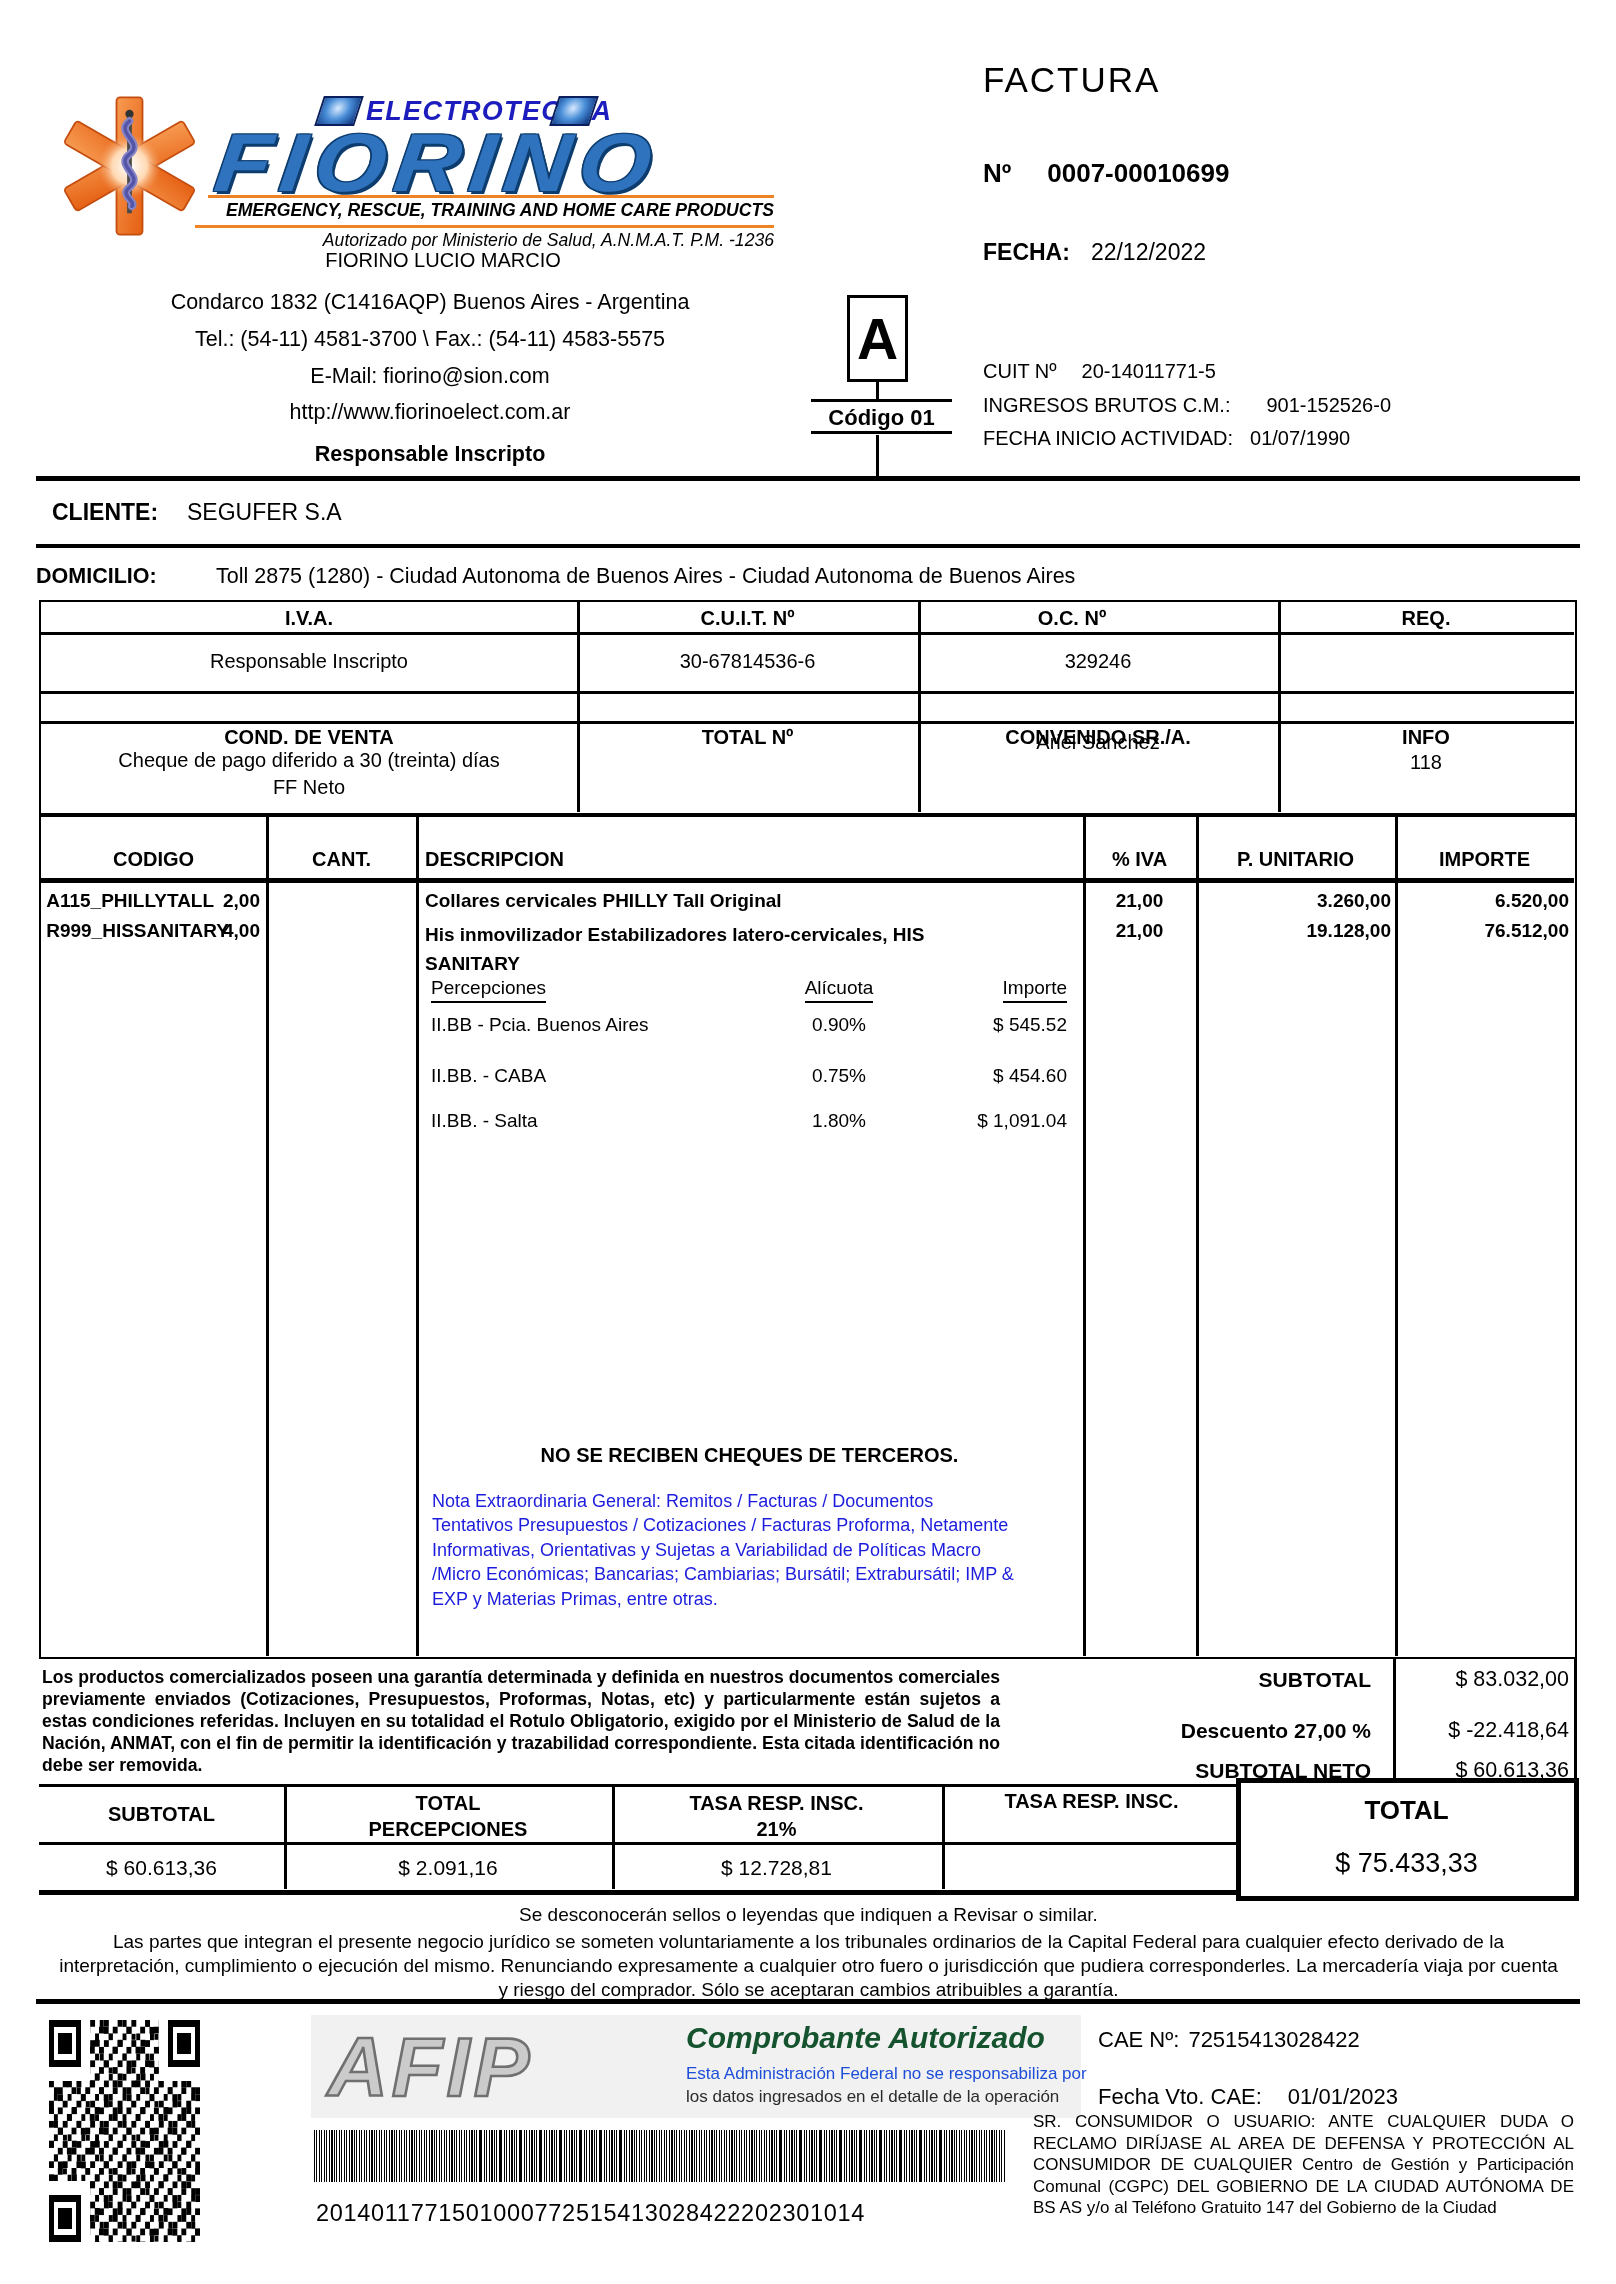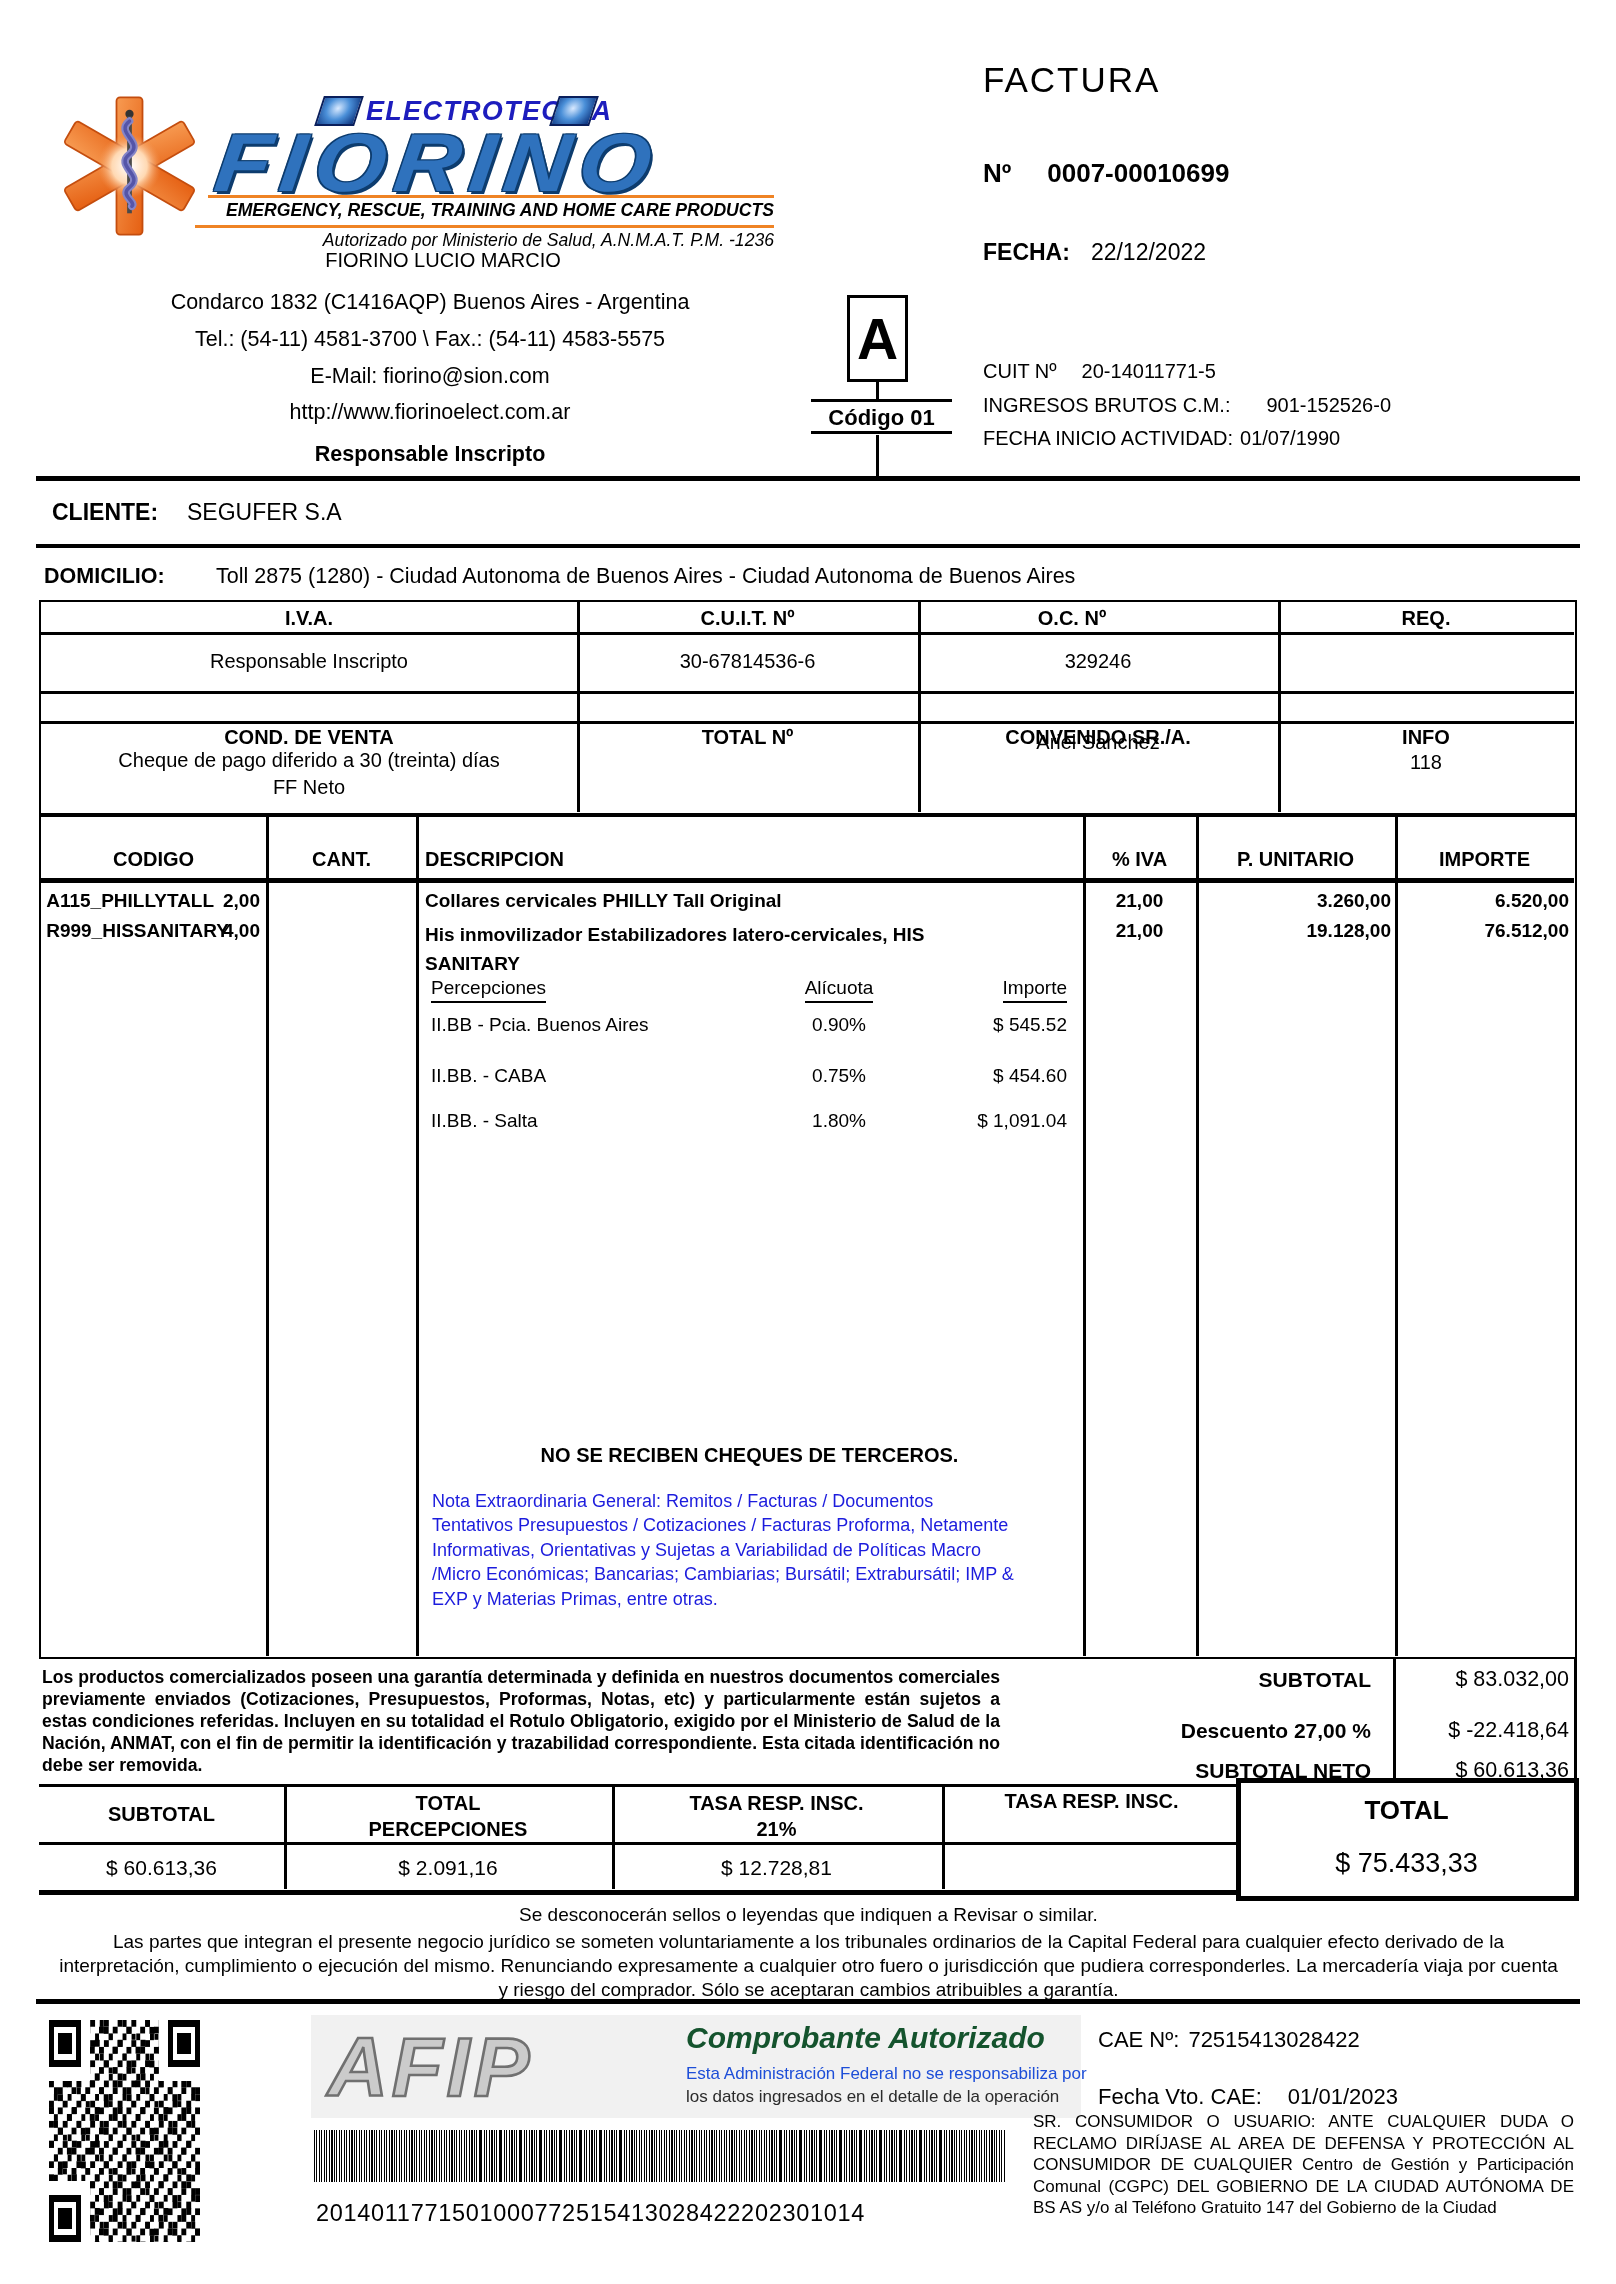--- a/index.html
+++ b/index.html
@@ -94,29 +94,29 @@
   <div class="hline" style="left:811px;top:431px;width:141px;height:3.3px;"></div>
   <div class="vline" style="left:876px;top:435px;width:2.6px;height:43px;"></div>
 
   <div class="t" style="left:983px;top:360px;font-size:20px;">
     <span>CUIT Nº</span><span style="margin-left:25px;">20-14011771-5</span>
   </div>
   <div class="t" style="left:983px;top:394px;font-size:20px;">
     <span>INGRESOS BRUTOS C.M.:</span><span style="margin-left:36px;">901-152526-0</span>
   </div>
   <div class="t" style="left:983px;top:427px;font-size:20px;">
-    <span>FECHA INICIO ACTIVIDAD:</span><span style="margin-left:7px;">01/07/1990</span>
+    <span>FECHA INICIO ACTIVIDAD:</span><span style="margin-left:17px;">01/07/1990</span>
   </div>
 
   <div class="hline" style="left:36px;top:476px;width:1544px;height:4.6px;"></div>
 
   <div class="t b" style="left:52px;top:499px;font-size:23px;">CLIENTE:</div>
   <div class="t" style="left:187px;top:499px;font-size:23px;">SEGUFER S.A</div>
   <div class="hline" style="left:36px;top:544px;width:1544px;height:3.9px;"></div>
-  <div class="t b" style="left:44px;top:564px;font-size:21.5px;">DOMICILIO:</div>
+  <div class="t b" style="left:36px;top:564px;font-size:21.5px;">DOMICILIO:</div>
   <div class="t" style="left:216px;top:564px;font-size:21.5px;">Toll 2875 (1280)  - Ciudad Autonoma de Buenos Aires  - Ciudad Autonoma de Buenos Aires</div>
 
   <div class="box" style="left:39px;top:600px;width:1538px;height:215px;">
     <div class="vline" style="left:536px;top:0;width:2.6px;height:210px;"></div>
     <div class="vline" style="left:877px;top:0;width:2.6px;height:210px;"></div>
     <div class="vline" style="left:1237px;top:0;width:2.6px;height:210px;"></div>
     <div class="hline" style="left:0;top:30px;width:1533px;height:2.6px;"></div>
     <div class="hline" style="left:0;top:89px;width:1533px;height:2.6px;"></div>
     <div class="hline" style="left:0;top:119px;width:1533px;height:2.6px;"></div>
 

